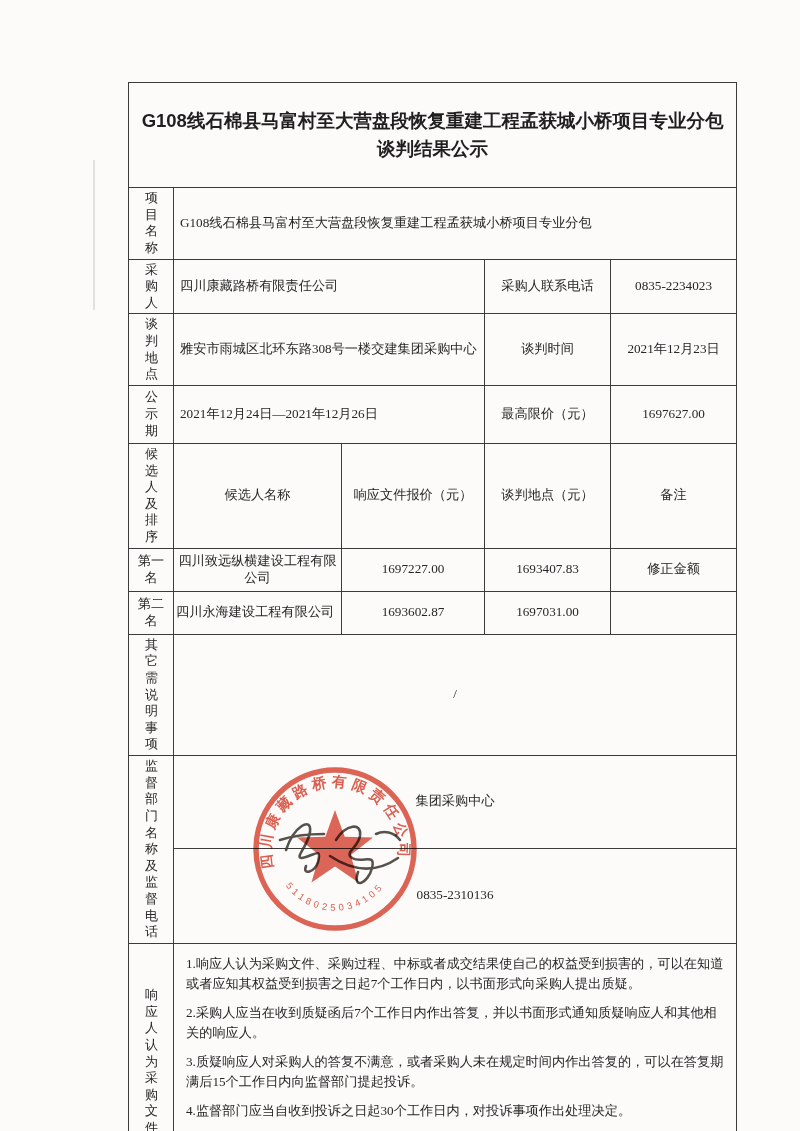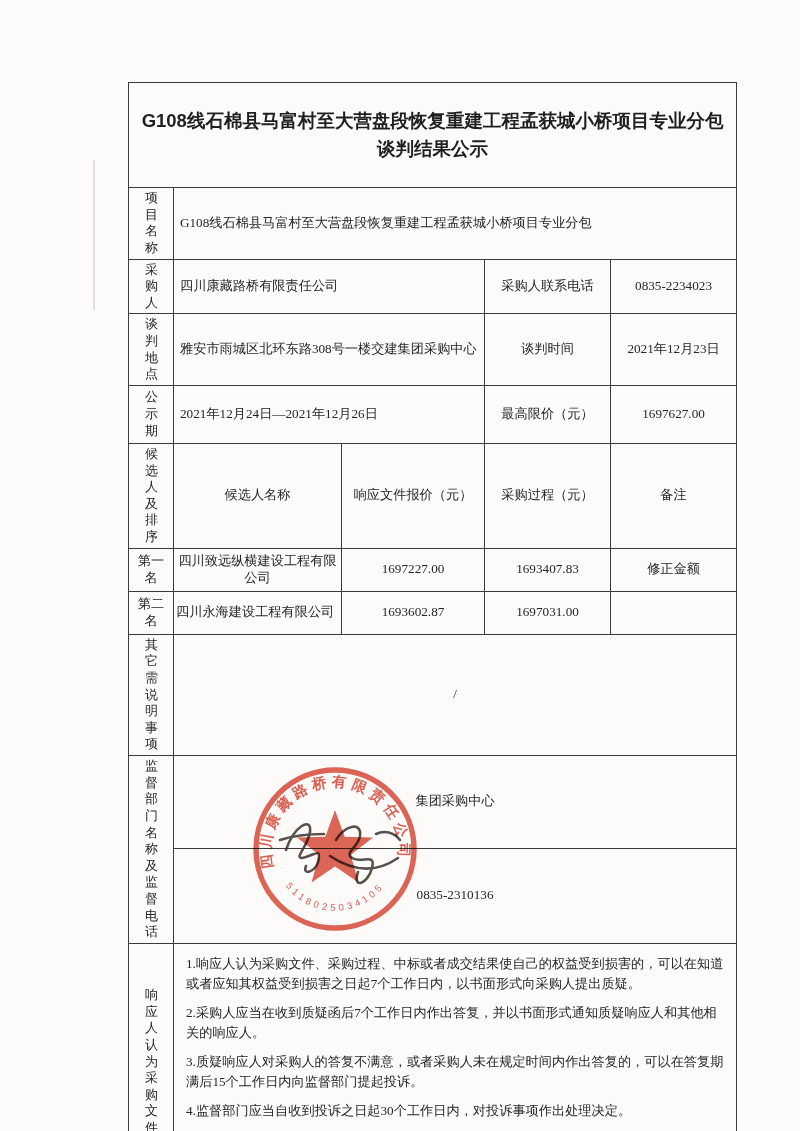--- a/index.html
+++ b/index.html
@@ -113,21 +113,21 @@
     <td class="lbl">公示期</td>
     <td class="val-left" colspan="2">2021年12月24日—2021年12月26日</td>
     <td class="center">最高限价（元）</td>
     <td class="center">1697627.00</td>
   </tr>
 
   <tr class="r-candhead">
     <td class="lbl">候选人及排序</td>
     <td class="center">候选人名称</td>
     <td class="center">响应文件报价（元）</td>
-    <td class="center">采购过程（元）</td>
+    <td class="center">谈判地点（元）</td>
     <td class="center">备注</td>
   </tr>
 
   <tr class="r-cand1">
     <td class="center">第一名</td>
     <td class="center" style="padding:2px 2px;">四川致远纵横建设工程有限公司</td>
     <td class="center">1697227.00</td>
     <td class="center">1693407.83</td>
     <td class="center">修正金额</td>
   </tr>

